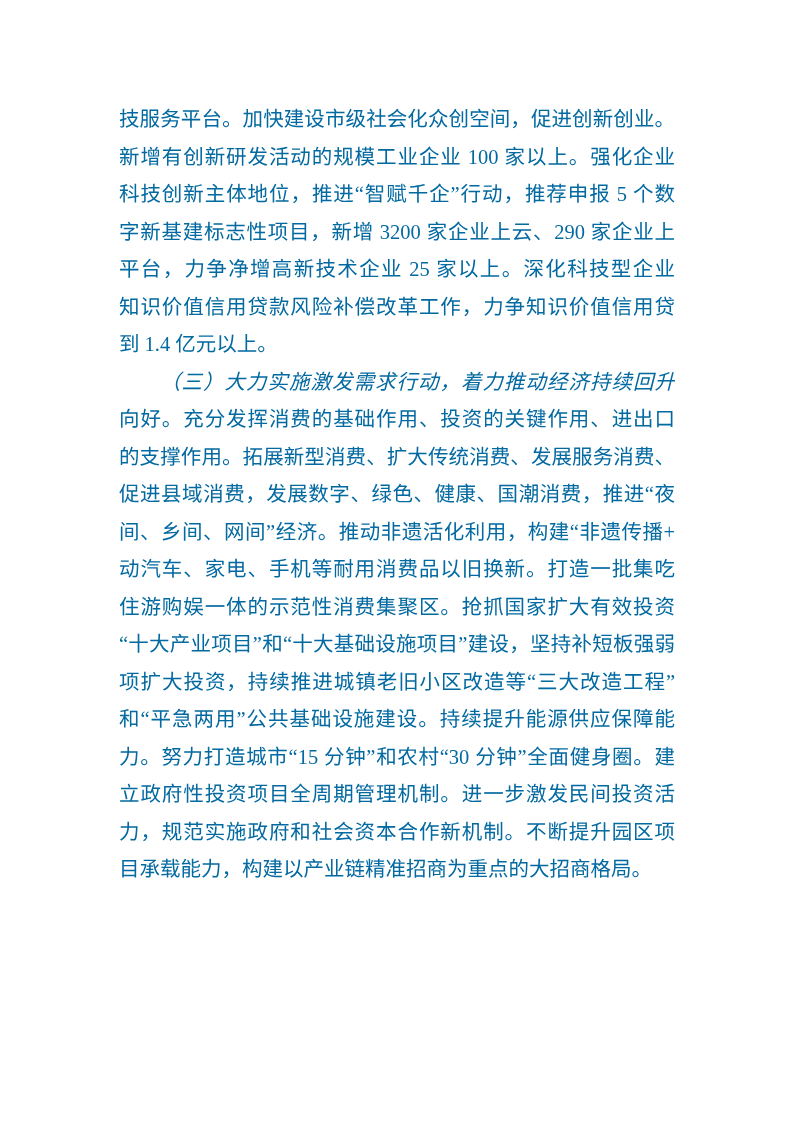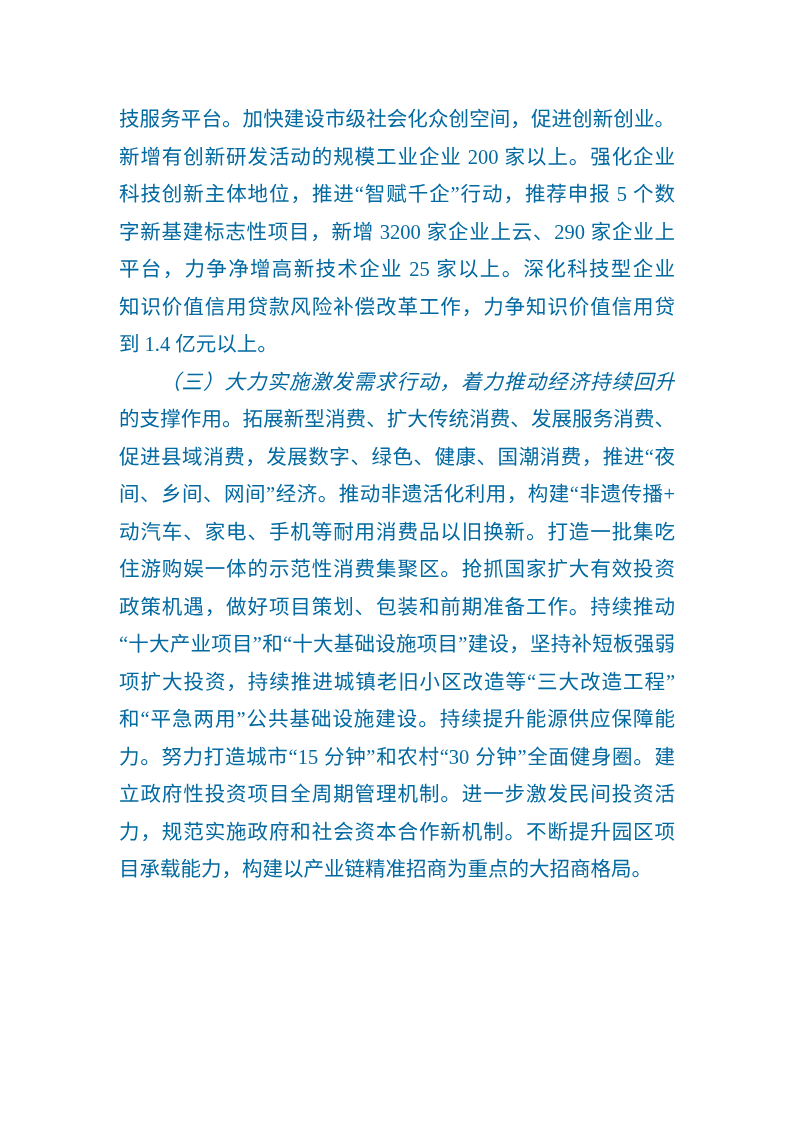--- a/index.html
+++ b/index.html
@@ -43,35 +43,35 @@
     font-style: italic;
   }
 </style>
 </head>
 <body>
 
 <div class="page">
   <div class="text-block">
       <div class="paragraph">
         <div class="line">技服务平台。加快建设市级社会化众创空间，促进创新创业。</div>
-        <div class="line">新增有创新研发活动的规模工业企业 200 家以上。强化企业</div>
+        <div class="line">新增有创新研发活动的规模工业企业 100 家以上。强化企业</div>
         <div class="line">科技创新主体地位，推进“智赋千企”行动，推荐申报 5 个数</div>
         <div class="line">字新基建标志性项目，新增 3200 家企业上云、290 家企业上</div>
         <div class="line">平台，力争净增高新技术企业 25 家以上。深化科技型企业</div>
         <div class="line">知识价值信用贷款风险补偿改革工作，力争知识价值信用贷</div>
         <div class="line para-end">到 1.4 亿元以上。</div>
       </div>
       <div class="paragraph">
         <div class="line indent">（三）大力实施激发需求行动，着力推动经济持续回升</div>
+        <div class="line">向好。充分发挥消费的基础作用、投资的关键作用、进出口</div>
         <div class="line">的支撑作用。拓展新型消费、扩大传统消费、发展服务消费、</div>
         <div class="line">促进县域消费，发展数字、绿色、健康、国潮消费，推进“夜</div>
         <div class="line">间、乡间、网间”经济。推动非遗活化利用，构建“非遗传播+</div>
         <div class="line">动汽车、家电、手机等耐用消费品以旧换新。打造一批集吃</div>
         <div class="line">住游购娱一体的示范性消费集聚区。抢抓国家扩大有效投资</div>
-        <div class="line">政策机遇，做好项目策划、包装和前期准备工作。持续推动</div>
         <div class="line">“十大产业项目”和“十大基础设施项目”建设，坚持补短板强弱</div>
         <div class="line">项扩大投资，持续推进城镇老旧小区改造等“三大改造工程”</div>
         <div class="line">和“平急两用”公共基础设施建设。持续提升能源供应保障能</div>
         <div class="line">力。努力打造城市“15 分钟”和农村“30 分钟”全面健身圈。建</div>
         <div class="line">立政府性投资项目全周期管理机制。进一步激发民间投资活</div>
         <div class="line">力，规范实施政府和社会资本合作新机制。不断提升园区项</div>
         <div class="line para-end">目承载能力，构建以产业链精准招商为重点的大招商格局。</div>
       </div>
     </div>
 </div>

